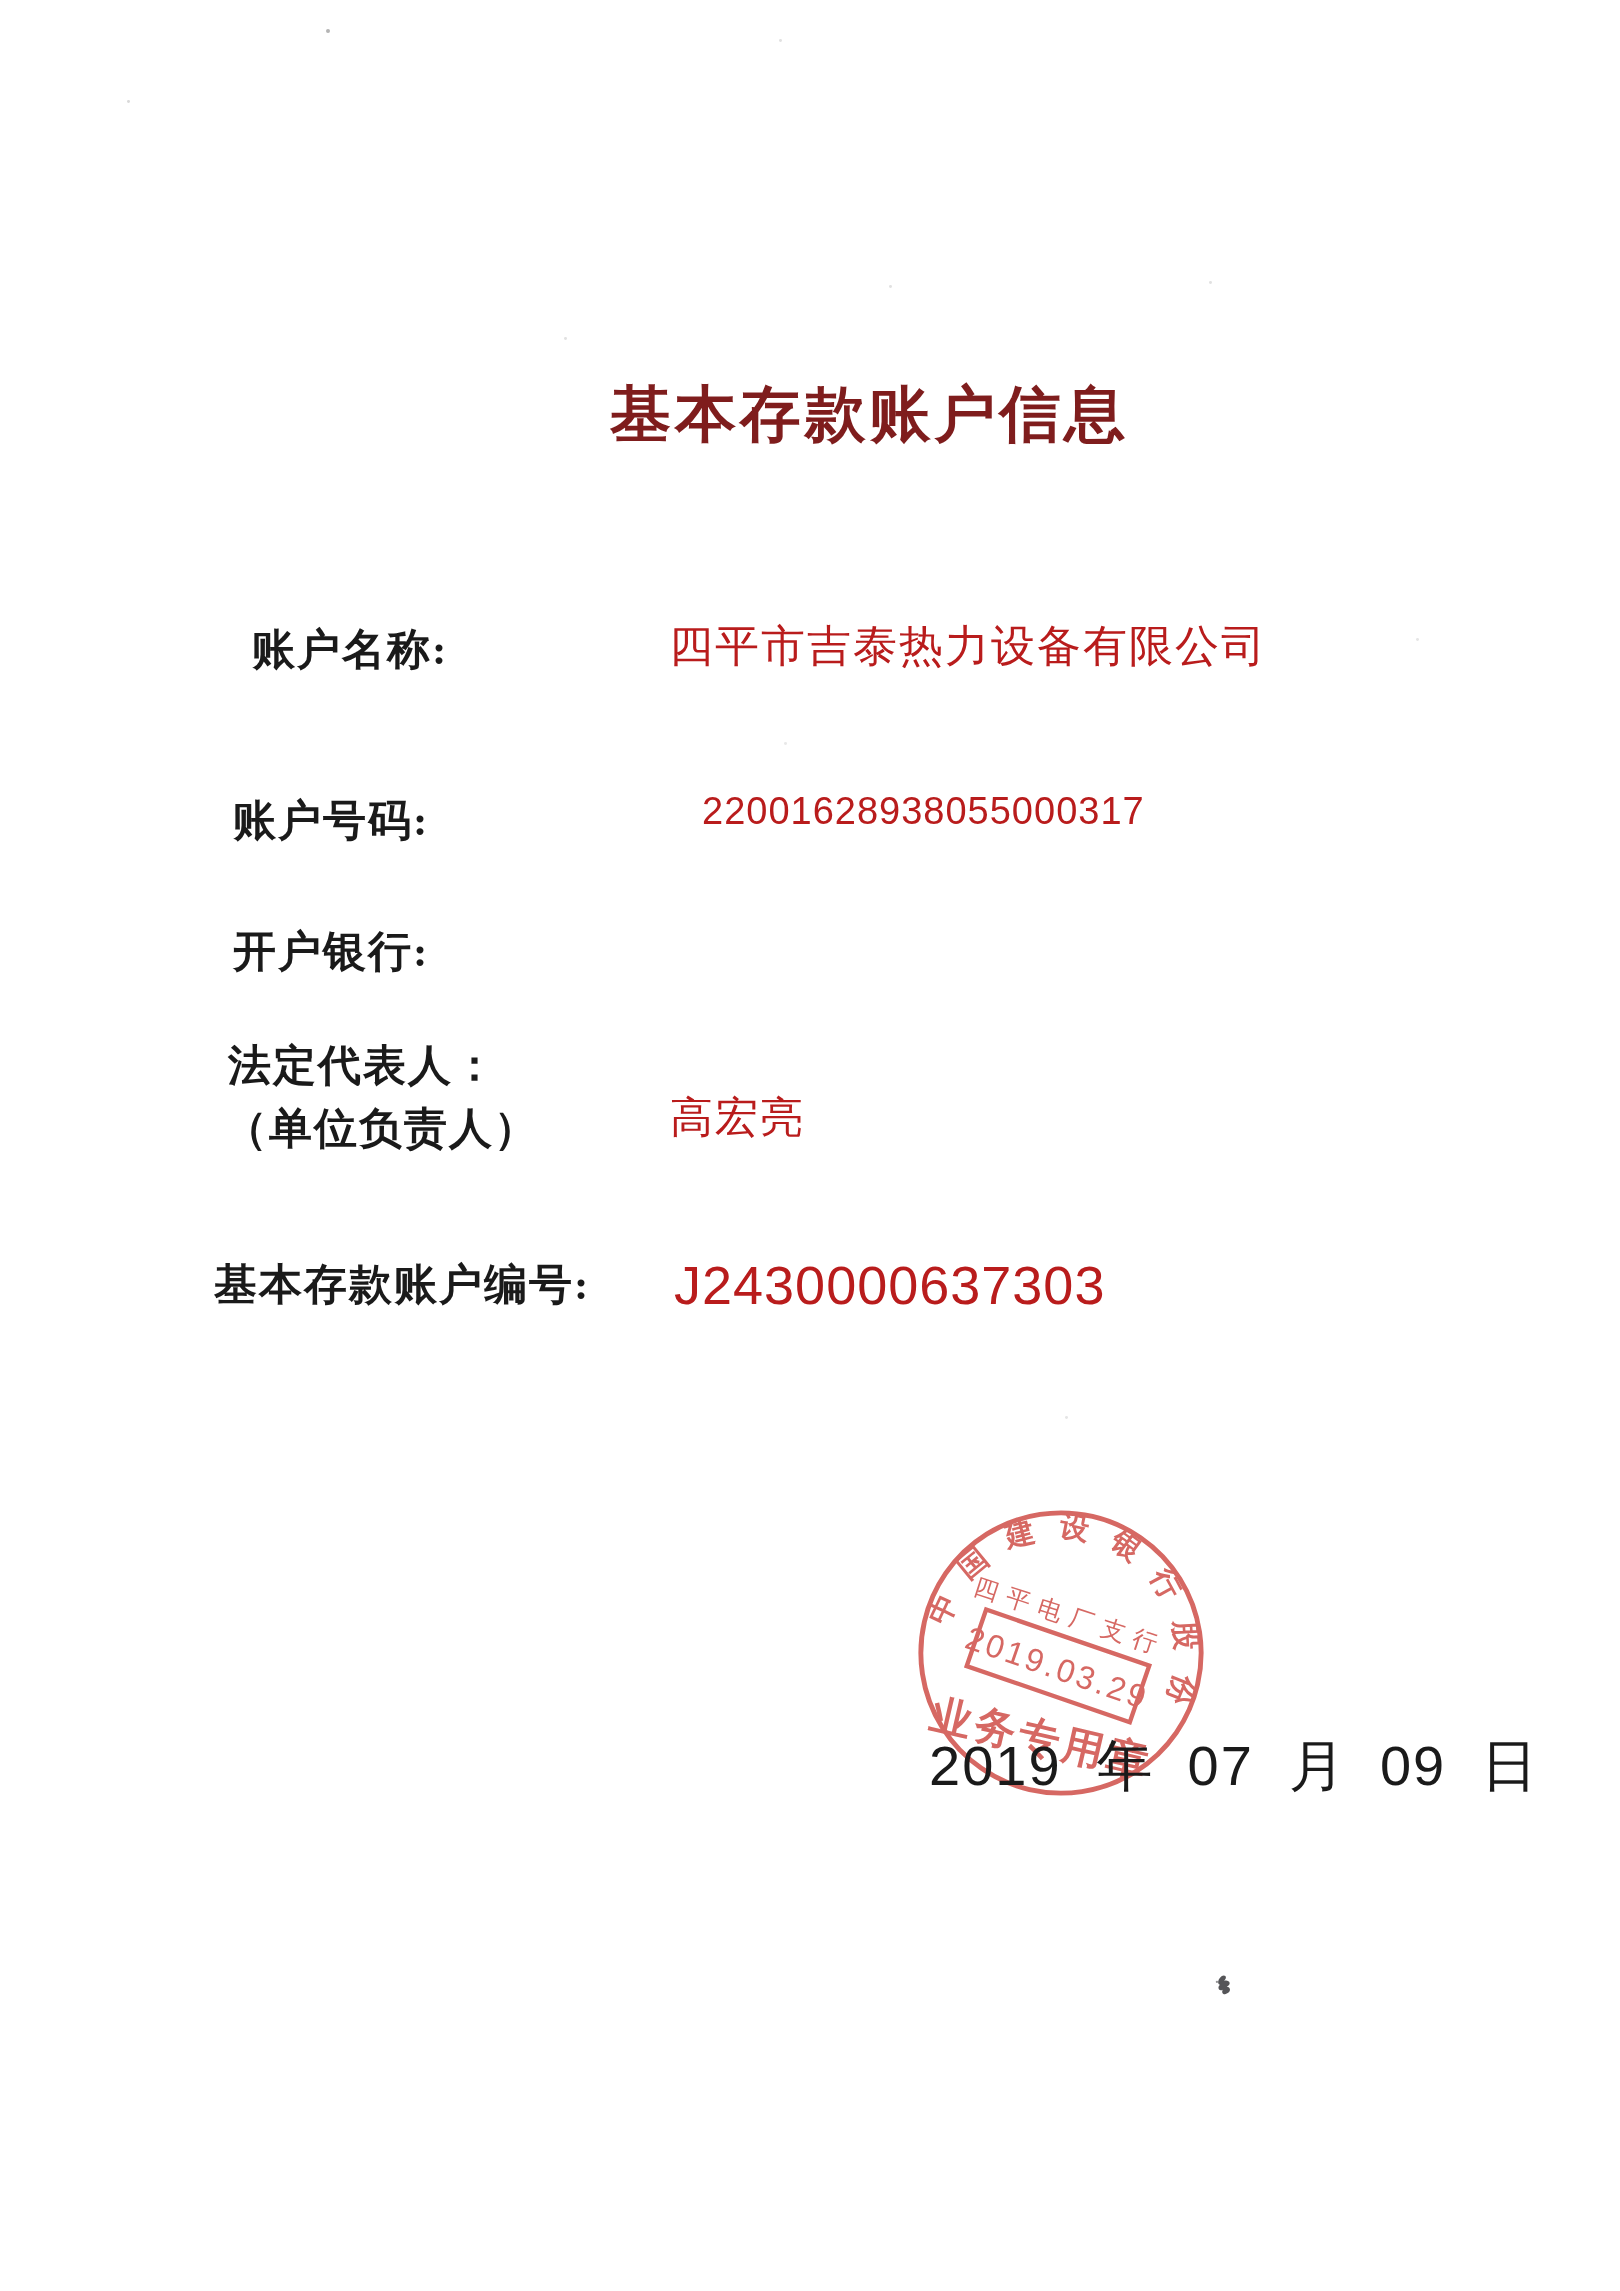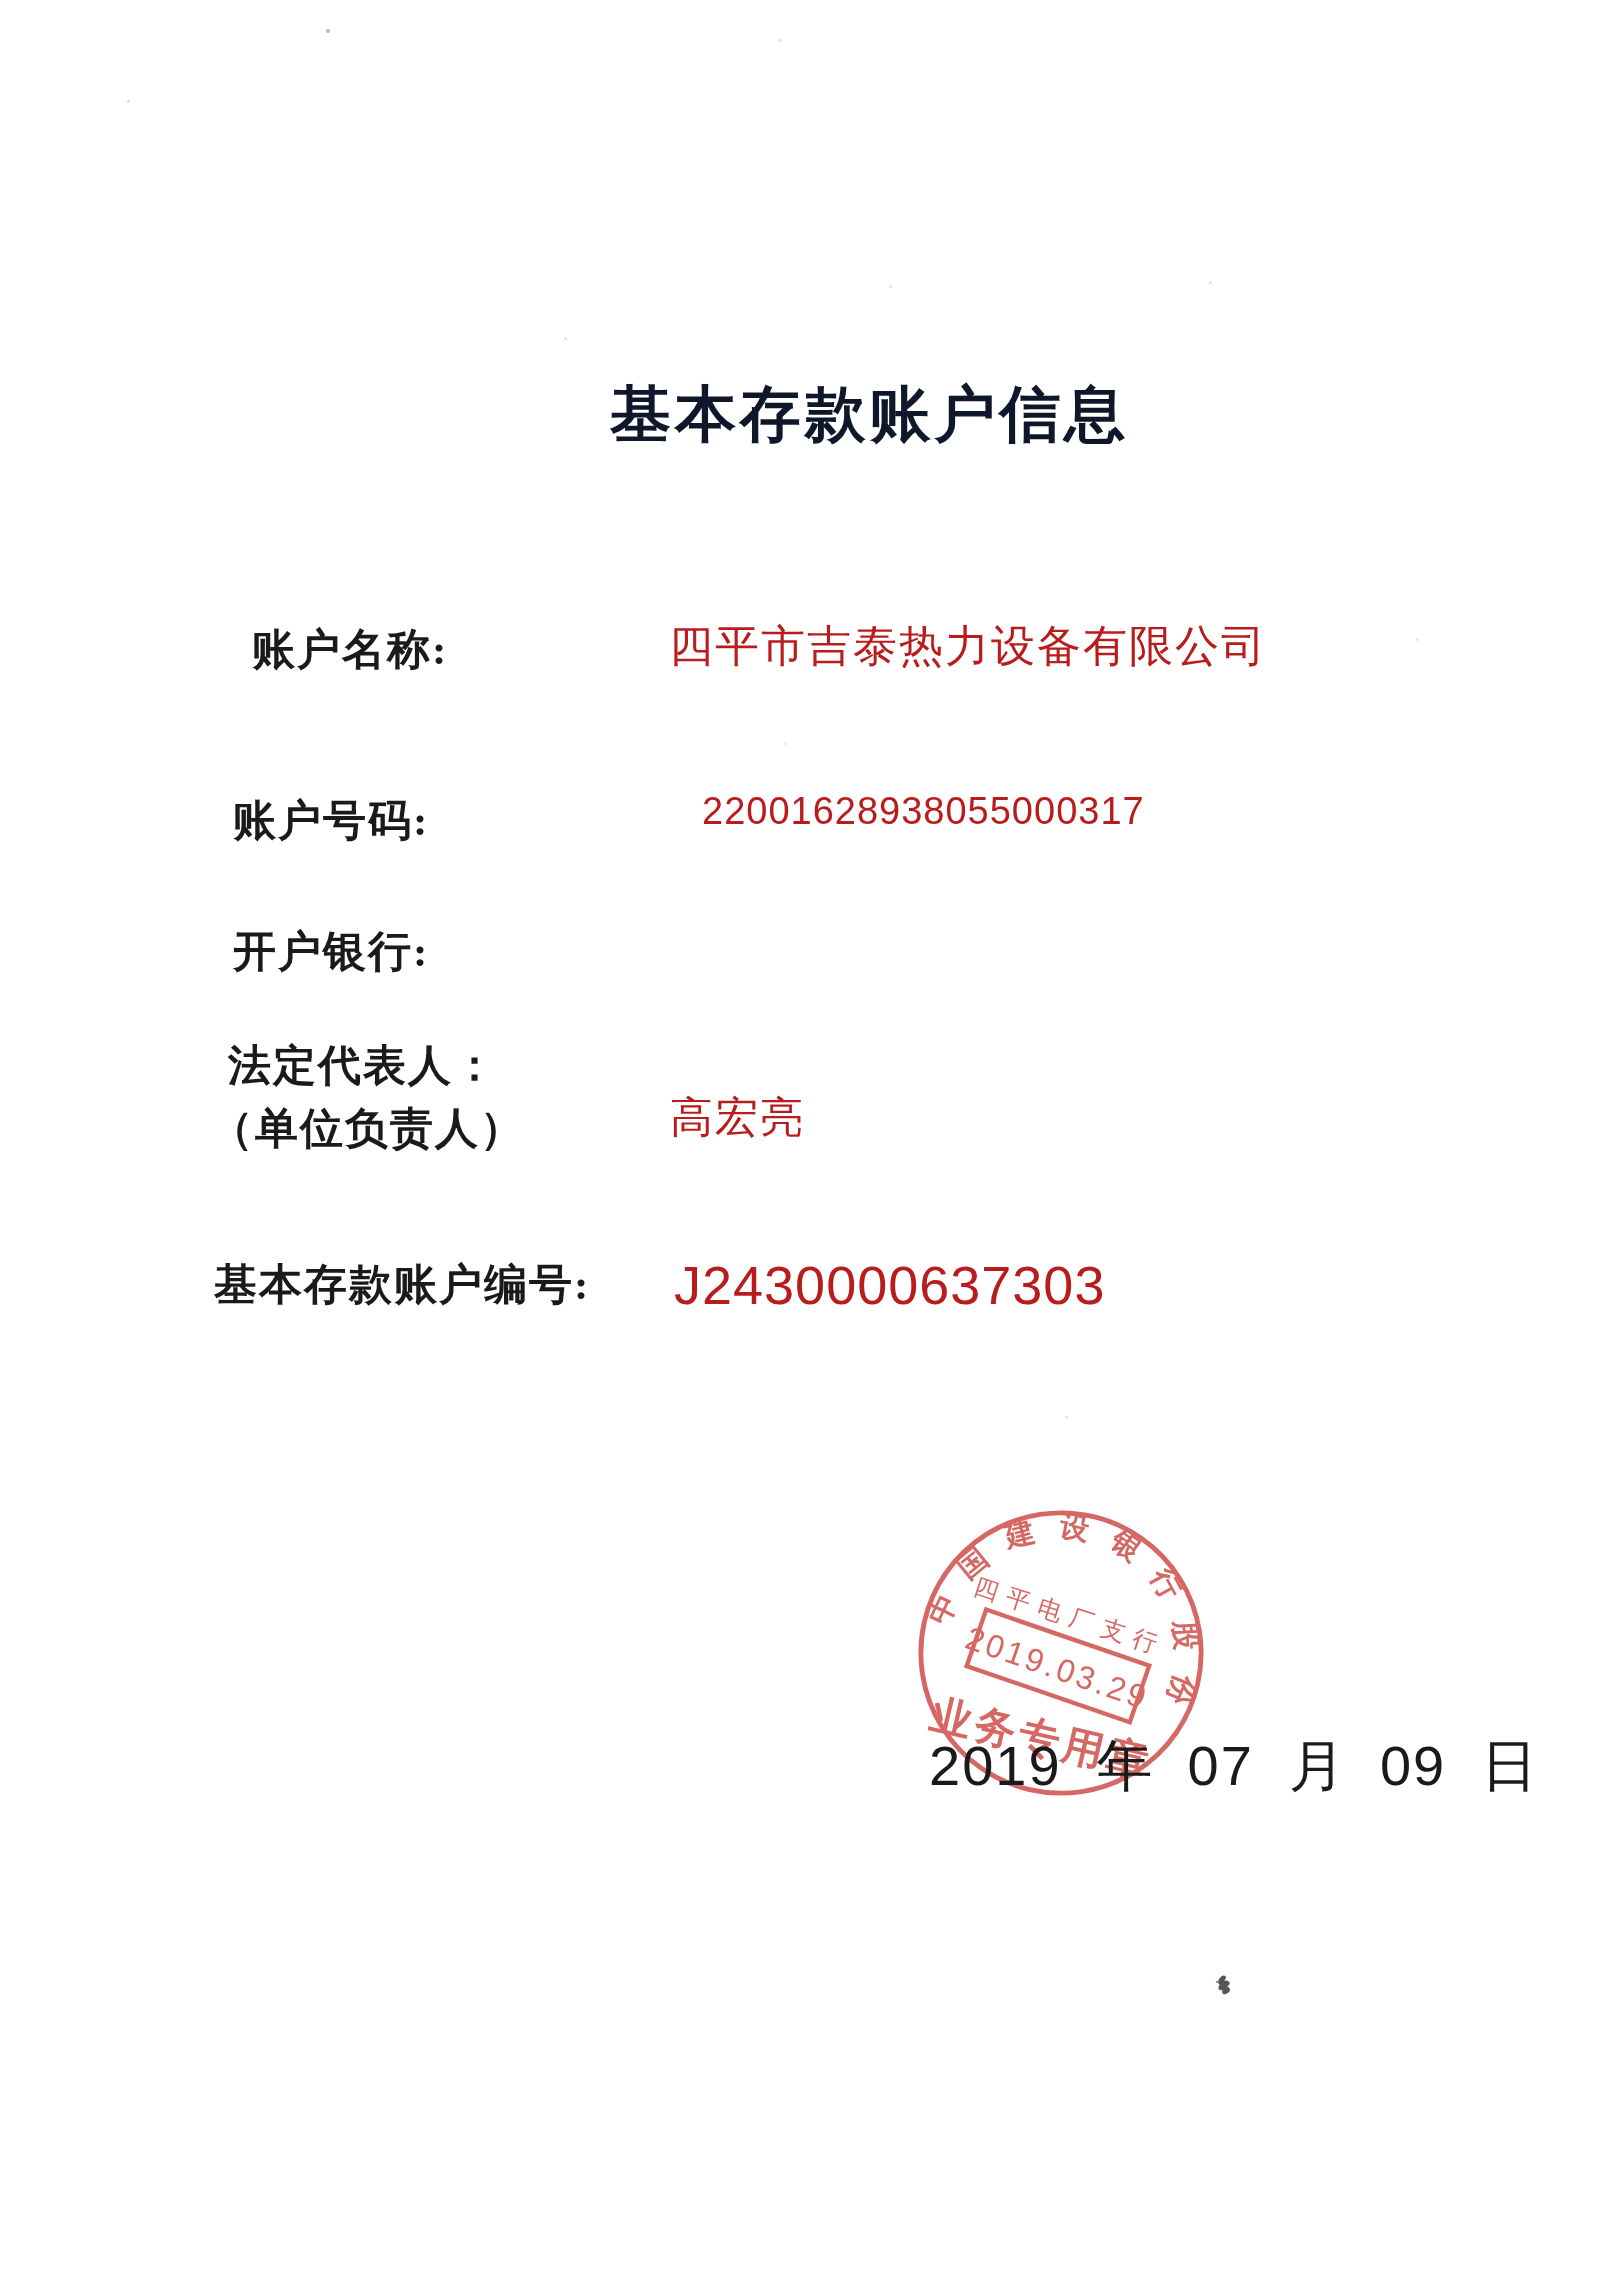--- a/index.html
+++ b/index.html
@@ -7,21 +7,21 @@
     position:relative;
     width:1620px;height:2292px;
     background:#ffffff;
     overflow:hidden;
     font-family:"Liberation Serif","DejaVu Serif",serif;
     color:#161616;
   }
   .doc-title{
     position:absolute;left:610px;top:374px;margin:0;
     font-size:61px;font-weight:700;letter-spacing:3.9px;
-    color:#0f172a;white-space:nowrap;
+    color:#7f1d1d;white-space:nowrap;
     font-family:"Liberation Serif","DejaVu Serif",serif;
   }
   .lab{
     position:absolute;
     font-size:43px;font-weight:700;letter-spacing:2px;
     color:#1a1a1a;white-space:nowrap;
   }
   .val{
     position:absolute;
     font-size:44px;font-weight:400;letter-spacing:2px;
@@ -31,21 +31,21 @@
     font-family:"Liberation Sans","DejaVu Sans",sans-serif;
     letter-spacing:1px;font-weight:400;
   }
   .l1{left:220px;top:621px;margin-left:32px;}
   .v1{left:669px;top:617px;}
   .l2{left:233px;top:792px;}
   .v2{left:702px;top:790px;font-size:38px;}
   .l3{left:233px;top:923px;}
   .v3{left:674px;top:925px;font-size:41px;letter-spacing:1px;}
   .l4a{left:228px;top:1037px;}
-  .l4b{left:210px;top:1100px;}
+  .l4b{left:224px;top:1100px;}
   .v4{left:670px;top:1076px;font-size:43px;margin-top:13px;}
   .l5{left:214px;top:1256px;}
   .v5{left:674px;top:1254px;font-size:54px;}
   .date-line{
     position:absolute;left:929px;top:1729px;z-index:3;
     display:flex;align-items:baseline;column-gap:35px;
     font-size:56px;color:#1a1a1a;white-space:nowrap;
   }
   .date-line .dnum{font-family:"Liberation Sans","DejaVu Sans",sans-serif;letter-spacing:2px;}
   .date-line .dunit{font-family:"Liberation Serif","DejaVu Serif",serif;font-weight:400;}

